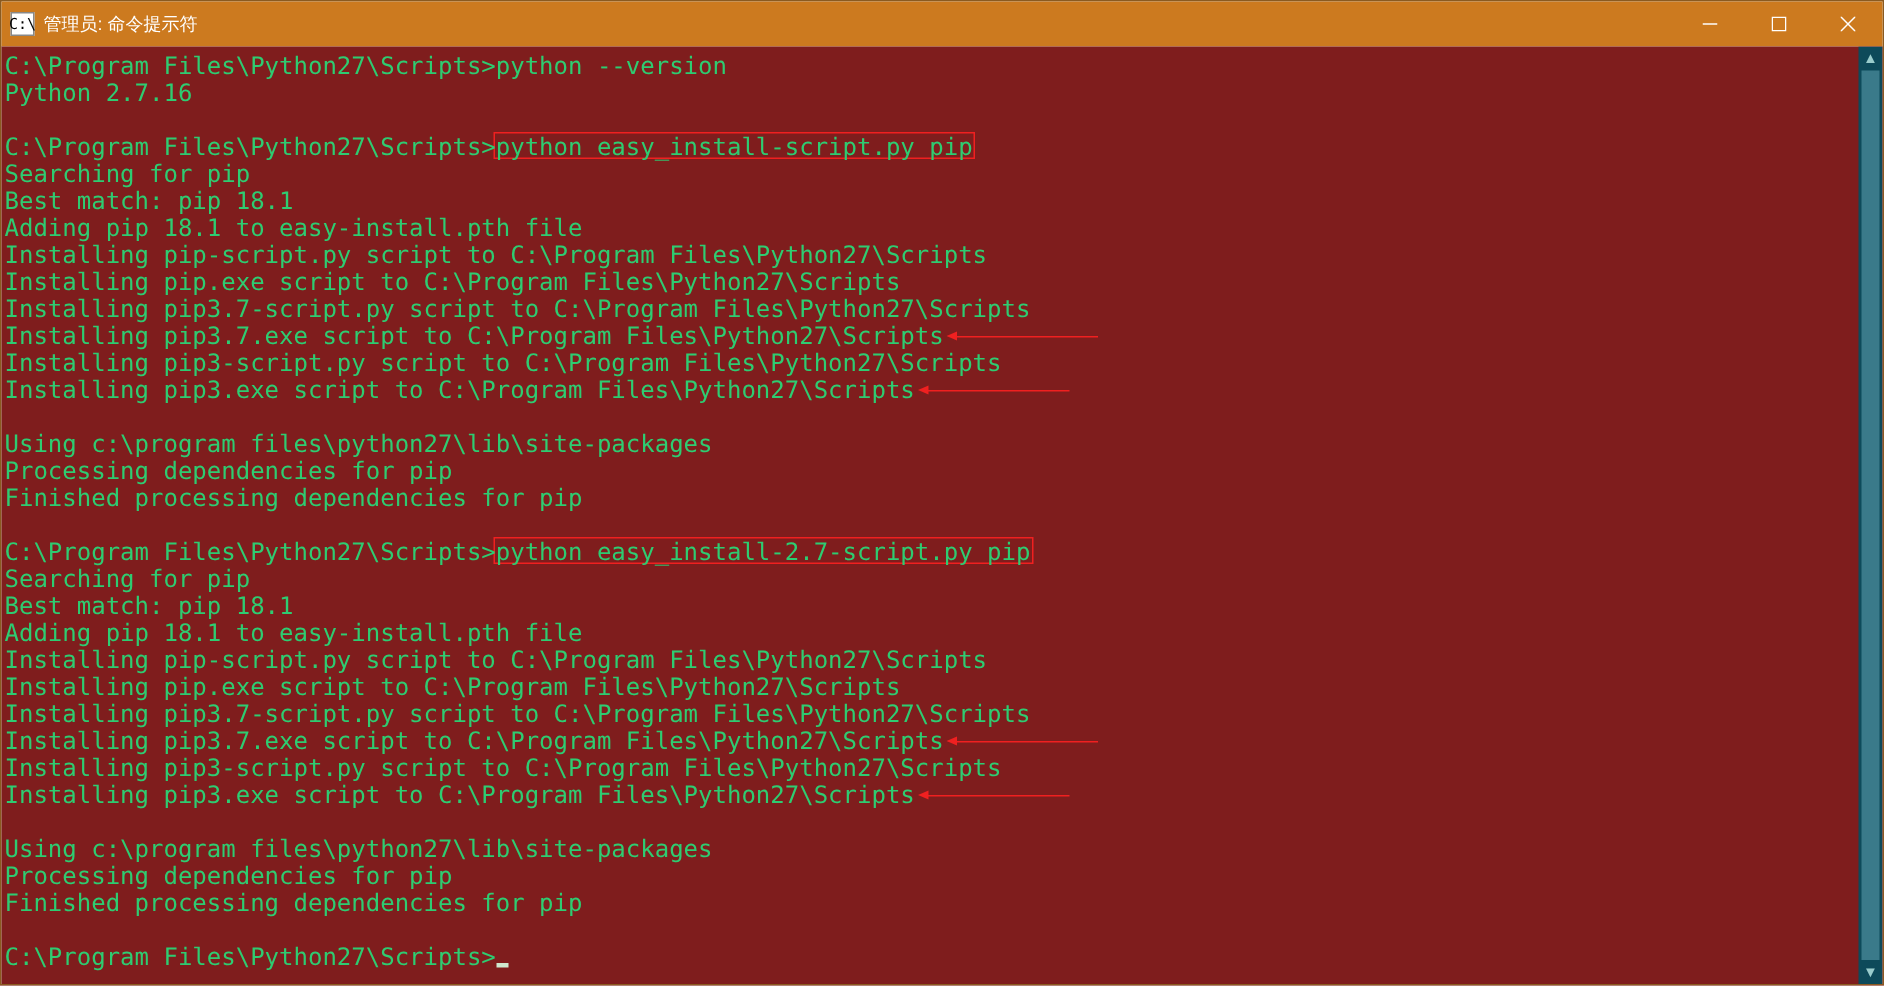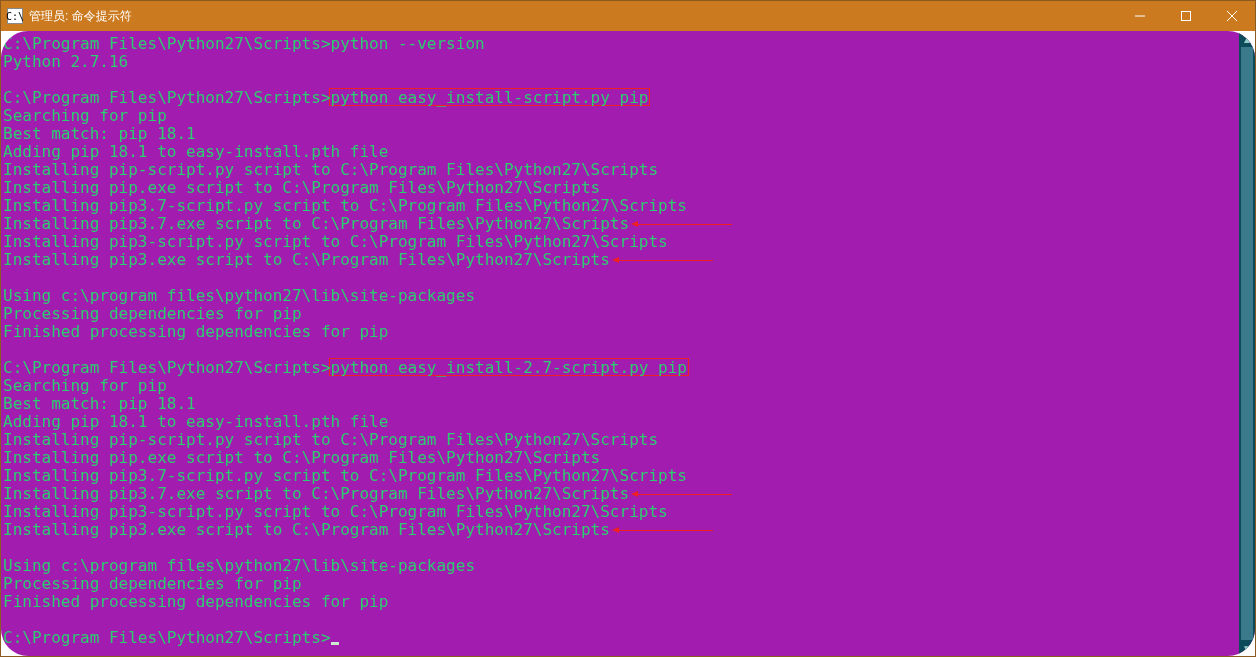--- a/index.html
+++ b/index.html
@@ -28,25 +28,24 @@
   .titlebar .title { flex: 0 0 auto; }
   .titlebar .spacer { flex: 1 1 auto; }
   .win-btn {
     width: 46px; height: 30px;
     display: flex; align-items: center; justify-content: center;
     color: #fff; font-size: 12px;
   }
   .win-btn svg { display: block; }
   .terminal {
     flex: 1 1 auto;
-    background: #a21caf;
+    background: #7f1d1d;
     padding: 4px 2px 2px 2px;
     overflow: hidden;
     position: relative;
-    border-radius: 27px;
   }
   .terminal pre {
     font-family: "NSimSun", "SimSun", "Consolas", monospace;
     font-size: 16px;
     line-height: 18px;
     color: #2ecc71;
     white-space: pre;
   }
   .line { display: block; height: 18px; position: relative; }
   .line .text { position: relative; z-index: 2; }

